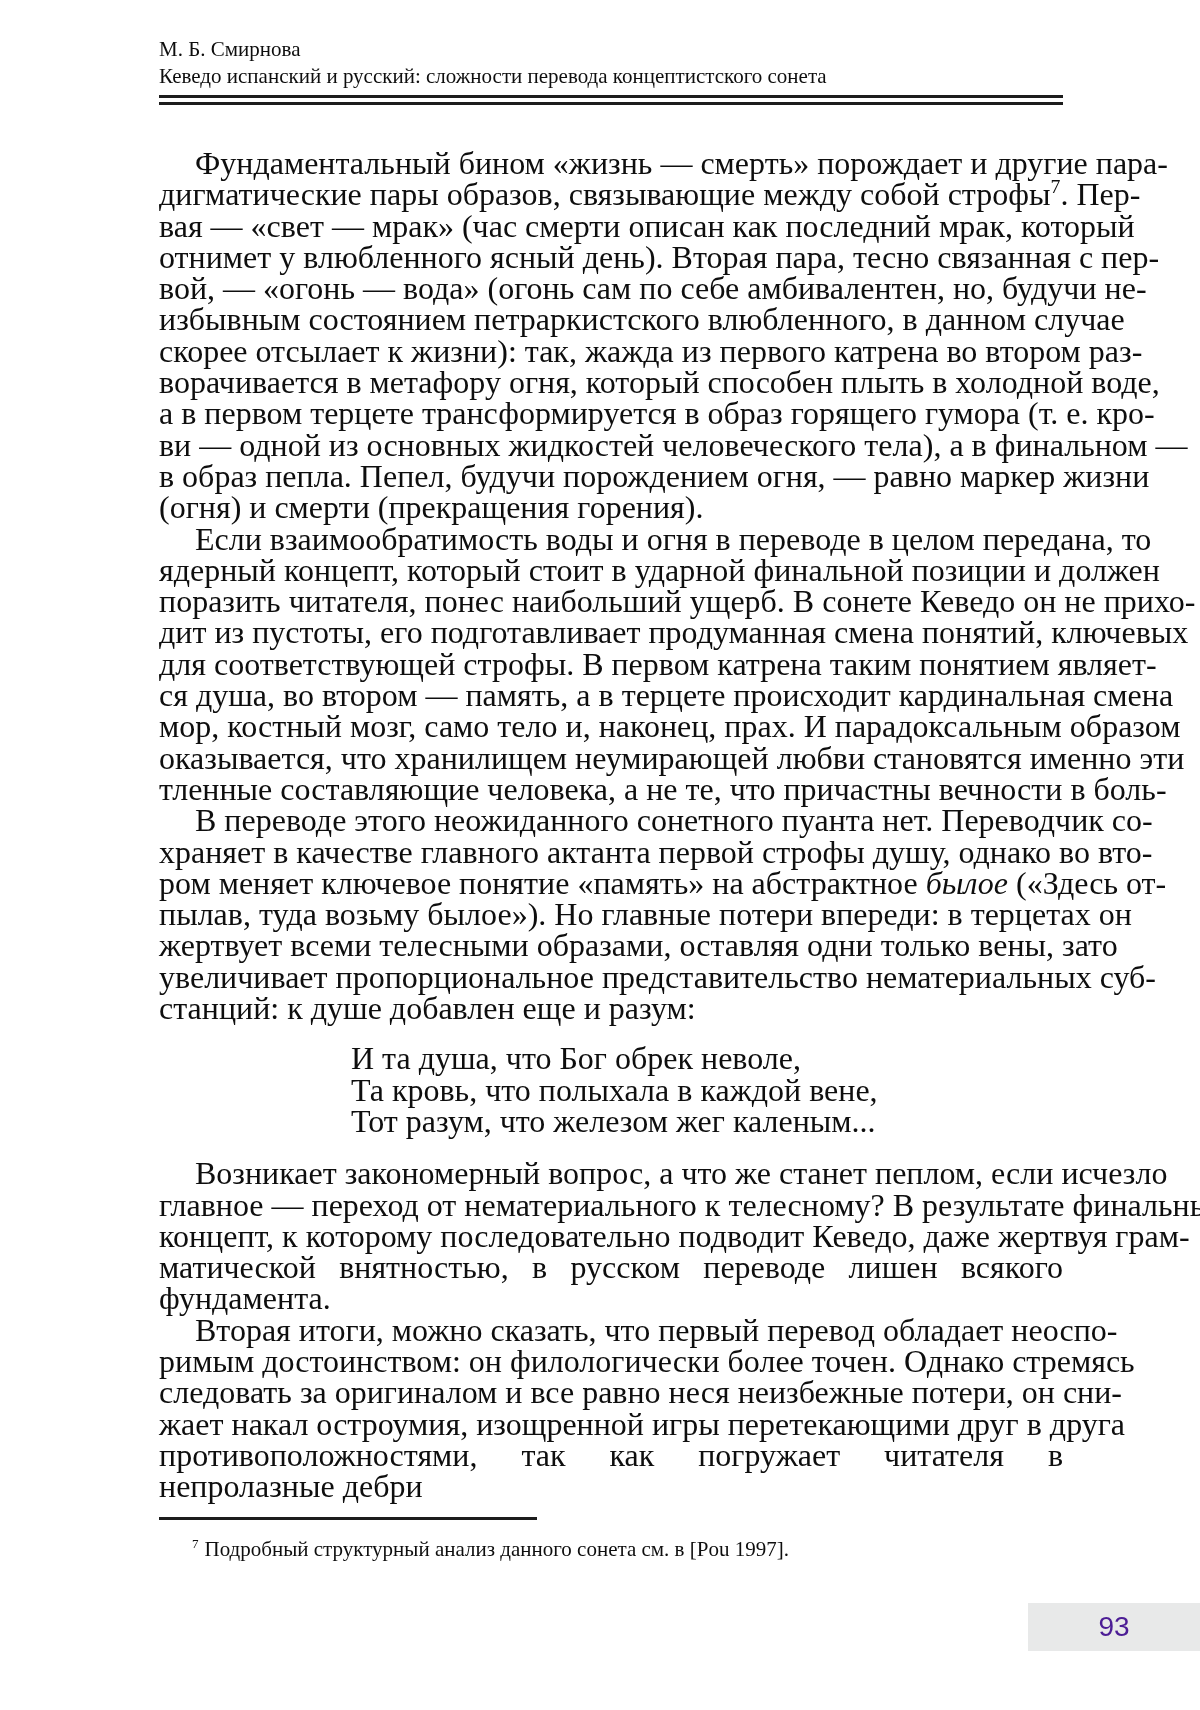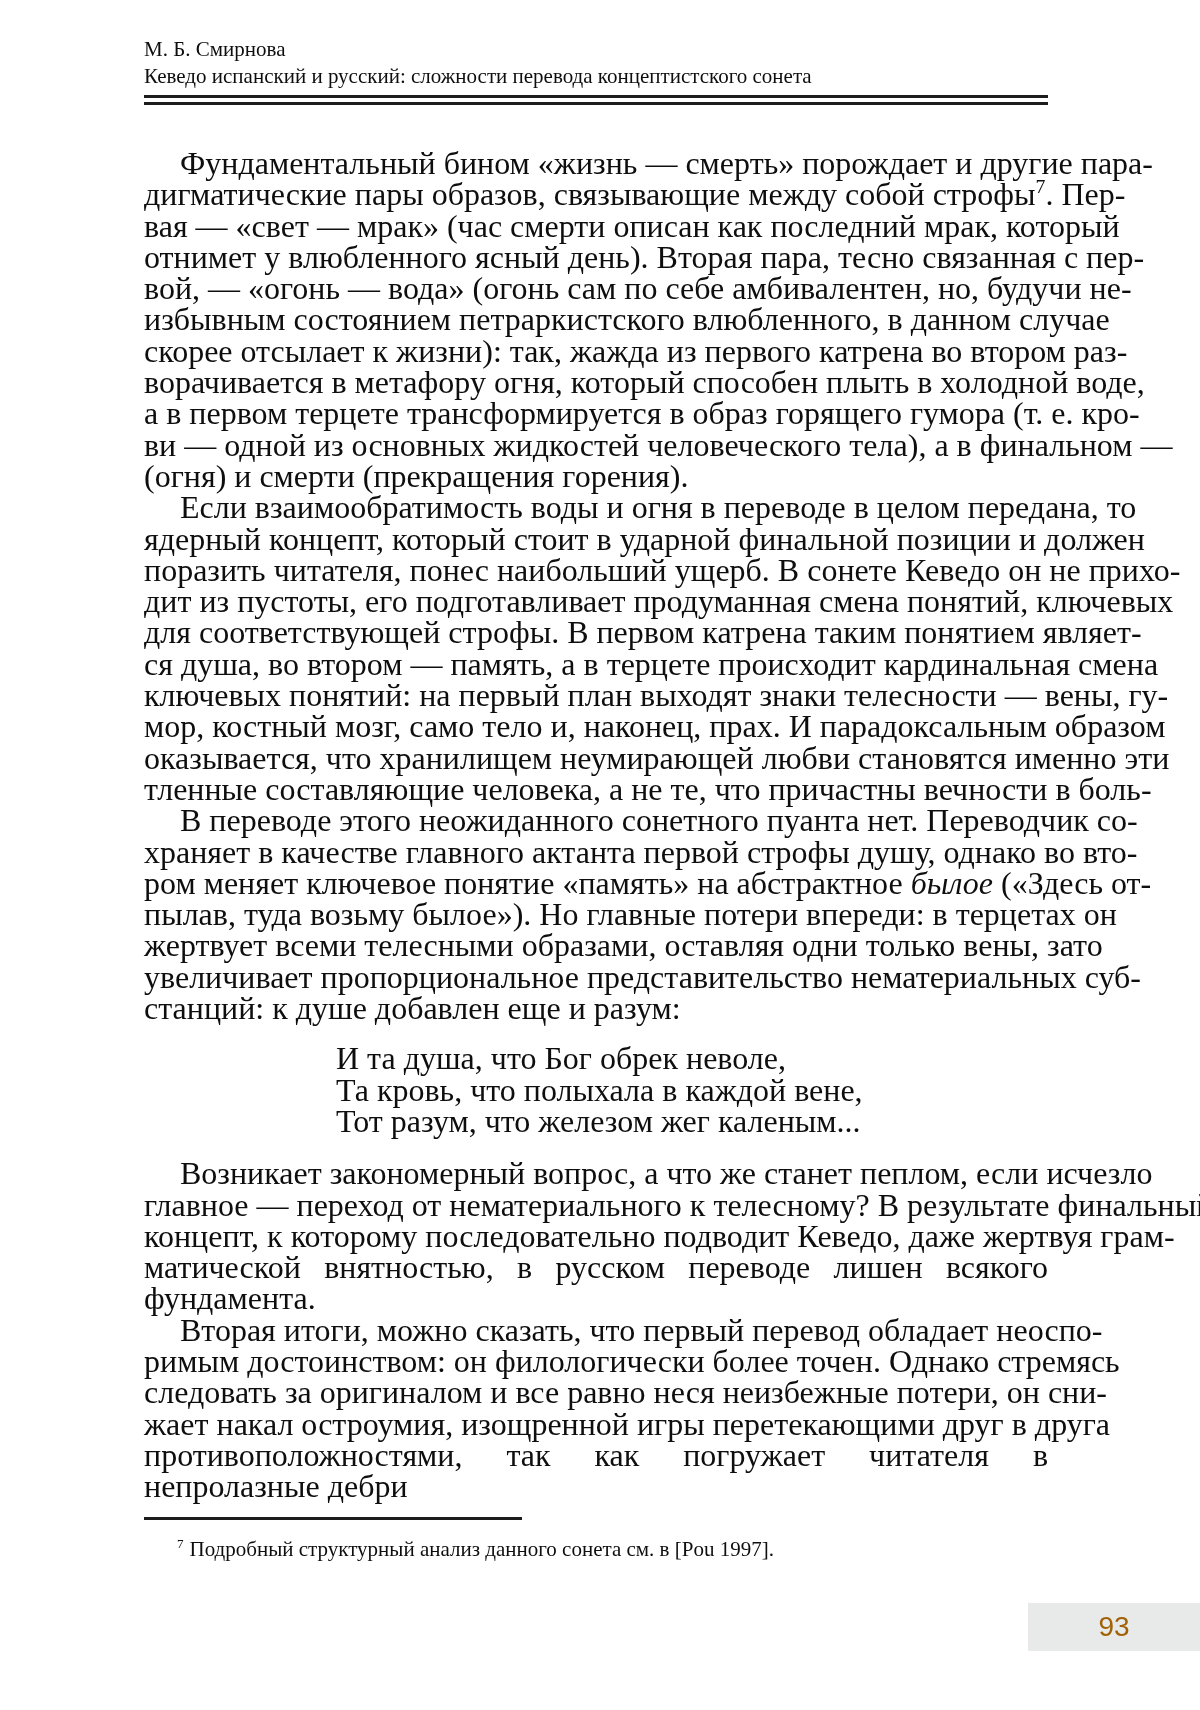--- a/index.html
+++ b/index.html
@@ -4,21 +4,21 @@
 <style>
   html, body { margin: 0; padding: 0; }
   body {
     width: 1200px; height: 1710px;
     background: #ffffff;
     position: relative;
     font-family: "Liberation Serif", serif;
     color: #0e0e0e;
     overflow: hidden;
   }
-  .content { position: absolute; left: 144px; top: 0; width: 904px; }
+  .content { position: absolute; left: 159px; top: 0; width: 904px; }
 
   header { margin-top: 36px; }
   .rh-author, .rh-title { font-size: 21px; line-height: 27px; white-space: nowrap; }
   .double-rule {
     margin-top: 5px; height: 10px; box-sizing: border-box;
     border-top: 3px solid #1c1c1c; border-bottom: 3px solid #1c1c1c;
   }
 
   .article { margin-top: 43px; font-size: 32px; line-height: 31.3px; }
   .line { text-align: justify; text-align-last: justify; white-space: nowrap; }
@@ -56,30 +56,30 @@
           <div class="line first">Фундаментальный бином «жизнь — смерть» порождает и другие пара-</div>
           <div class="line">дигматические пары образов, связывающие между собой строфы<sup>7</sup>. Пер-</div>
           <div class="line">вая — «свет — мрак» (час смерти описан как последний мрак, который</div>
           <div class="line">отнимет у влюбленного ясный день). Вторая пара, тесно связанная с пер-</div>
           <div class="line">вой, — «огонь — вода» (огонь сам по себе амбивалентен, но, будучи не-</div>
           <div class="line">избывным состоянием петраркистского влюбленного, в данном случае</div>
           <div class="line">скорее отсылает к жизни): так, жажда из первого катрена во втором раз-</div>
           <div class="line">ворачивается в метафору огня, который способен плыть в холодной воде,</div>
           <div class="line">а в первом терцете трансформируется в образ горящего гумора (т. е. кро-</div>
           <div class="line">ви — одной из основных жидкостей человеческого тела), а в финальном —</div>
+          <div class="line">в образ пепла. Пепел, будучи порождением огня, — равно маркер жизни</div>
           <div class="line para-end">(огня) и смерти (прекращения горения).</div>
         </div>
         <div class="para">
           <div class="line first">Если взаимообратимость воды и огня в переводе в целом передана, то</div>
           <div class="line">ядерный концепт, который стоит в ударной финальной позиции и должен</div>
           <div class="line">поразить читателя, понес наибольший ущерб. В сонете Кеведо он не прихо-</div>
           <div class="line">дит из пустоты, его подготавливает продуманная смена понятий, ключевых</div>
           <div class="line">для соответствующей строфы. В первом катрена таким понятием являет-</div>
           <div class="line">ся душа, во втором — память, а в терцете происходит кардинальная смена</div>
-          <div class="line">ключевых понятий: на первый план выходят знаки телесности — вены, гу-</div>
           <div class="line">мор, костный мозг, само тело и, наконец, прах. И парадоксальным образом</div>
           <div class="line">оказывается, что хранилищем неумирающей любви становятся именно эти</div>
           <div class="line">тленные составляющие человека, а не те, что причастны вечности в боль-</div>
         </div>
         <div class="para">
           <div class="line first">В переводе этого неожиданного сонетного пуанта нет. Переводчик со-</div>
           <div class="line">храняет в качестве главного актанта первой строфы душу, однако во вто-</div>
           <div class="line">ром меняет ключевое понятие «память» на абстрактное <i>былое</i> («Здесь от-</div>
           <div class="line">пылав, туда возьму былое»). Но главные потери впереди: в терцетах он</div>
           <div class="line">жертвует всеми телесными образами, оставляя одни только вены, зато</div>
@@ -103,16 +103,16 @@
           <div class="line">следовать за оригиналом и все равно неся неизбежные потери, он сни-</div>
           <div class="line">жает накал остроумия, изощренной игры перетекающими друг в друга</div>
           <div class="line para-end">противоположностями, так как погружает читателя в непролазные дебри</div>
         </div>
       </main>
 
     <div class="fn-rule"></div>
     <div class="footnote"><sup>7</sup><span>Подробный структурный анализ данного сонета см. в [Pou 1997].</span></div>
   </div>
 
-  <div class="pagenum" style="background: rgb(232, 233, 233); color: #a16207;">
+  <div class="pagenum" style="background: rgb(232, 233, 233); color: #4c1d95;">
     <span>93</span>
   </div>
 </div>
 
 </body></html>

